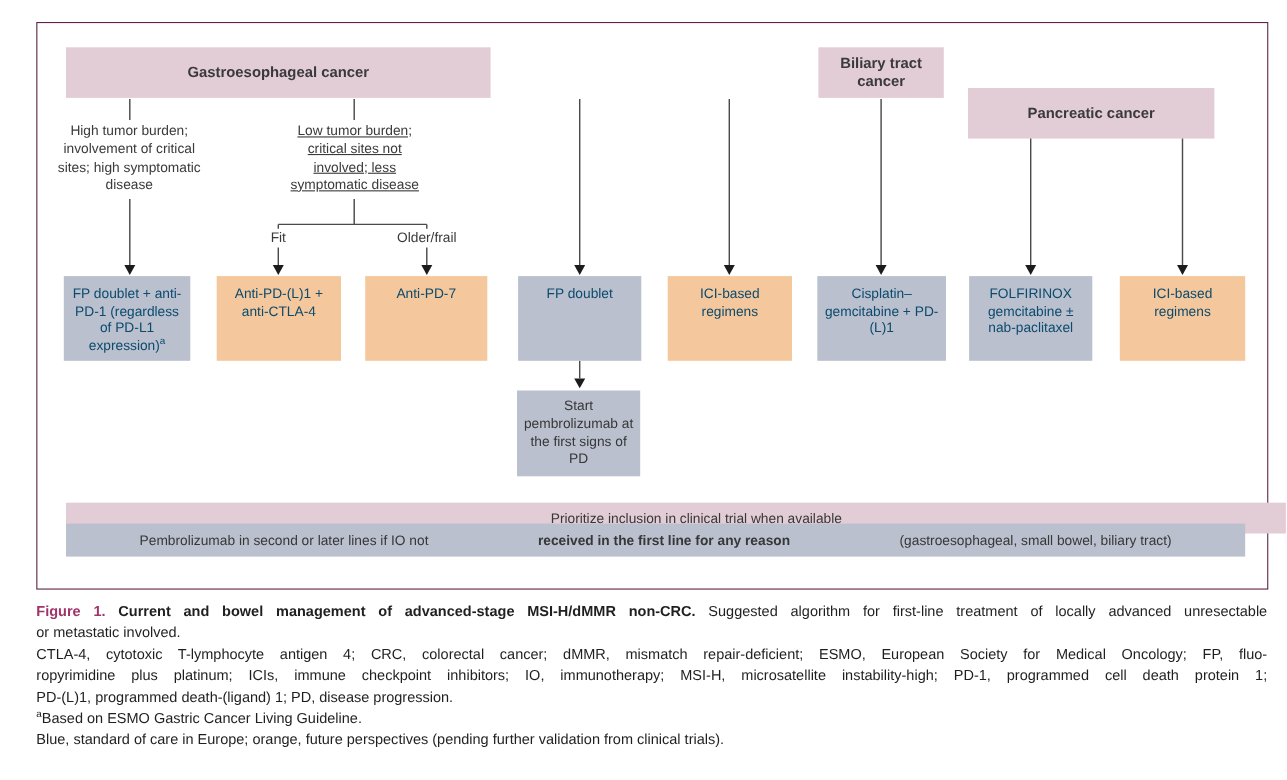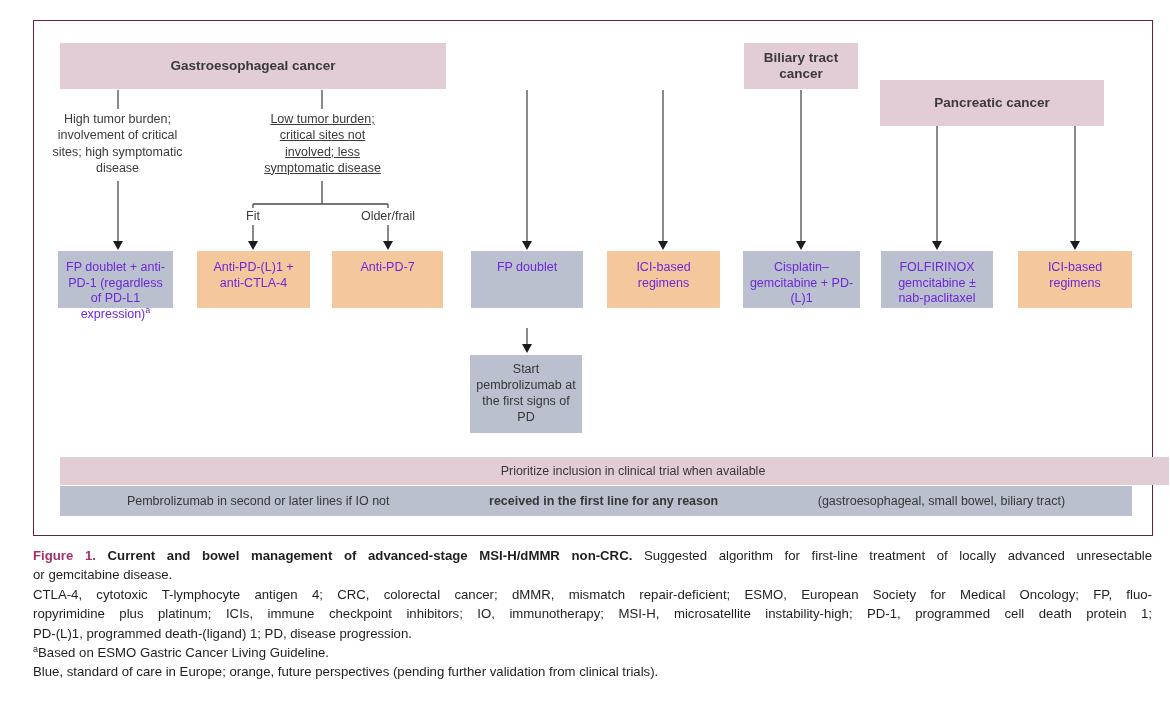--- a/index.html
+++ b/index.html
@@ -32,25 +32,25 @@
   .h-pancreatic{left:880px;width:224px;margin-top:37px;}
   .branchtxt{
     position:absolute;text-align:center;
     font-size:12.5px;line-height:1.3;color:#3a3a3a;
   }
   .t-high{left:52px;top:111px;width:131px;}
   .t-low{left:257px;top:111px;width:131px;text-decoration:underline;}
   .t-fit{left:223px;top:208px;width:60px;}
   .t-older{left:348px;top:208px;width:80px;}
   .tbox{
-    position:absolute;top:251px;height:57px;
+    position:absolute;top:251px;height:77px;
     box-sizing:border-box;
     padding:9px 4px 0 4px;
     text-align:center;
-    font-size:12.5px;line-height:1.25;color:#6d28d9;
+    font-size:12.5px;line-height:1.25;color:#0c4a6e;
   }
   .blue{background:var(--blue,#bac0ce);}
   .orange{background:var(--orange,#f4c89c);}
   .b-fp1{left:58px;width:115px;}
   .b-ctla{left:197px;width:113px;}
   .b-apd1{left:332px;width:111px;}
   .b-fp2{left:471px;width:112px;}
   .b-ici1{left:607px;width:113px;}
   .b-cis{left:743px;width:117px;}
   .b-fol{left:881px;width:112px;}
@@ -59,21 +59,21 @@
     position:absolute;left:470px;top:355px;width:112px;height:78px;
     box-sizing:border-box;padding:7px 4px 0 4px;
     text-align:center;font-size:12.5px;line-height:1.27;color:#373737;
   }
   .bar{
     position:absolute;left:60px;width:1072px;
     display:flex;align-items:center;justify-content:center;
     font-size:12.5px;color:#373737;text-align:center;
   }
   .bar-pink{top:457px;height:28px;background:var(--pink,#e2cdd6);padding-left:37px;}
-  .bar-blue{top:486px;height:30px;background:var(--blue,#bac0ce);gap:48px;}
+  .bar-blue{top:476px;height:30px;background:var(--blue,#bac0ce);gap:48px;}
   .bar-blue .bseg{white-space:pre;}
   .bar-blue .bold{font-weight:bold;text-align:right;}
   sup{font-size:9px;line-height:0;}
   .caption{
     position:absolute;left:33px;top:546px;width:1119px;
     font-size:13.2px;line-height:19.4px;color:#1f1f1f;
   }
   .cline{width:100%;}
   .just{text-align:justify;text-align-last:justify;}
   .fig-label{color:var(--figlabel,#a0336b);font-weight:bold;}
@@ -150,21 +150,21 @@
       <span class="bseg"> </span>
       <span class="bseg">(gastroesophageal, small bowel, biliary tract)</span>
   </div>
 
   <div class="caption">
     <div class="cline just">
       <span class="fig-label">Figure 1.</span>
       <span class="cap-bold">Current and bowel management of advanced-stage MSI-H/dMMR non-CRC.</span>
       <span>Suggested algorithm for first-line treatment of locally advanced unresectable</span>
     </div>
-    <div class="cline">or gemcitabine disease.</div>
+    <div class="cline">or metastatic involved.</div>
     <div class="cline just">CTLA-4, cytotoxic T-lymphocyte antigen 4; CRC, colorectal cancer; dMMR, mismatch repair-deficient; ESMO, European Society for Medical Oncology; FP, fluo-</div>
     <div class="cline just">ropyrimidine plus platinum; ICIs, immune checkpoint inhibitors; IO, immunotherapy; MSI-H, microsatellite instability-high; PD-1, programmed cell death protein 1;</div>
     <div class="cline">PD-(L)1, programmed death-(ligand) 1; PD, disease progression.</div>
     <div class="cline"><sup>a</sup><span>Based on ESMO Gastric Cancer Living Guideline.</span></div>
     <div class="cline">Blue, standard of care in Europe; orange, future perspectives (pending further validation from clinical trials).</div>
   </div>
 
 </div>
 
 </body></html>

